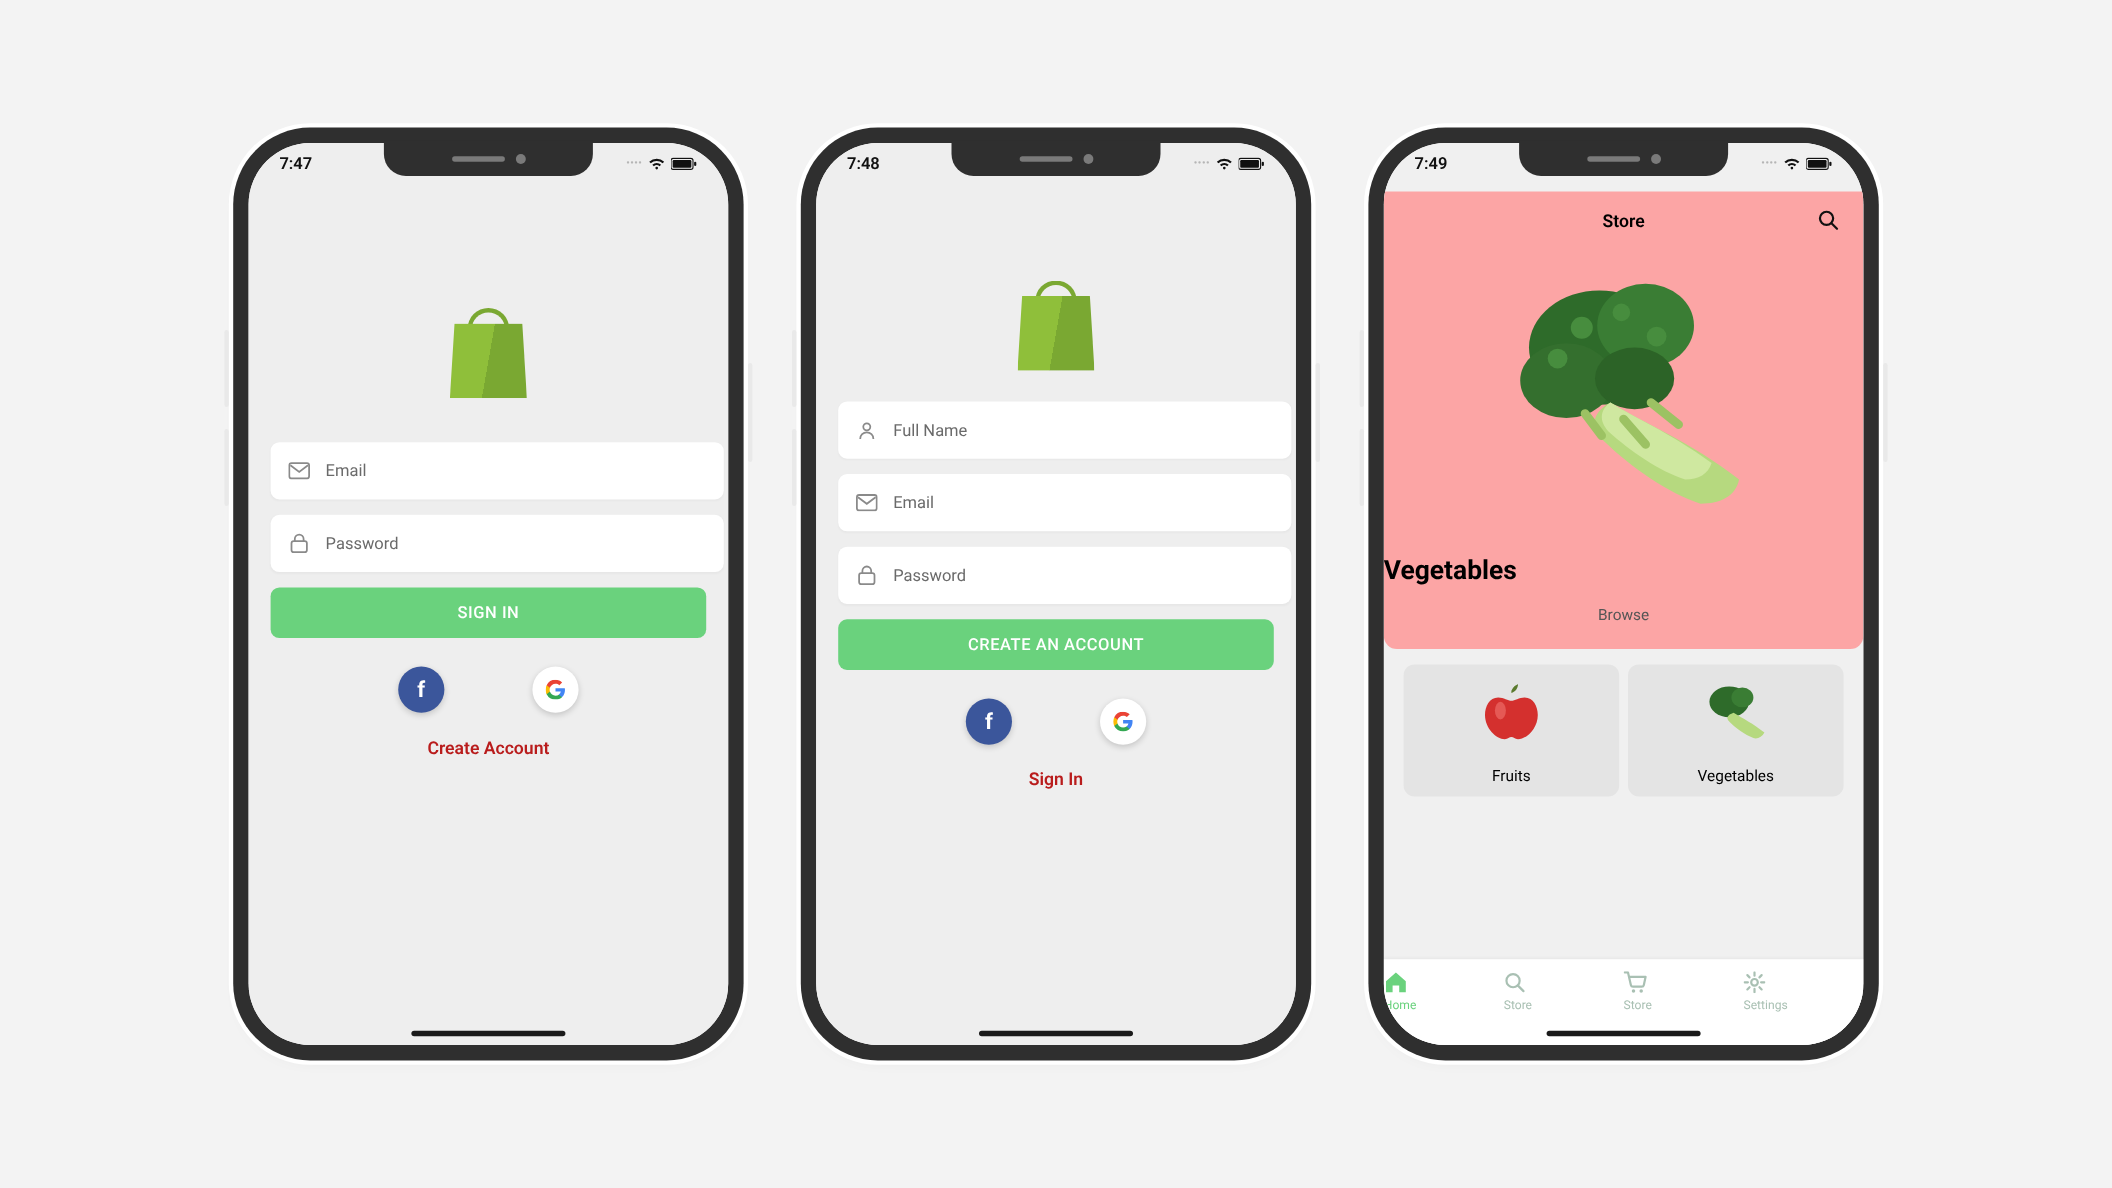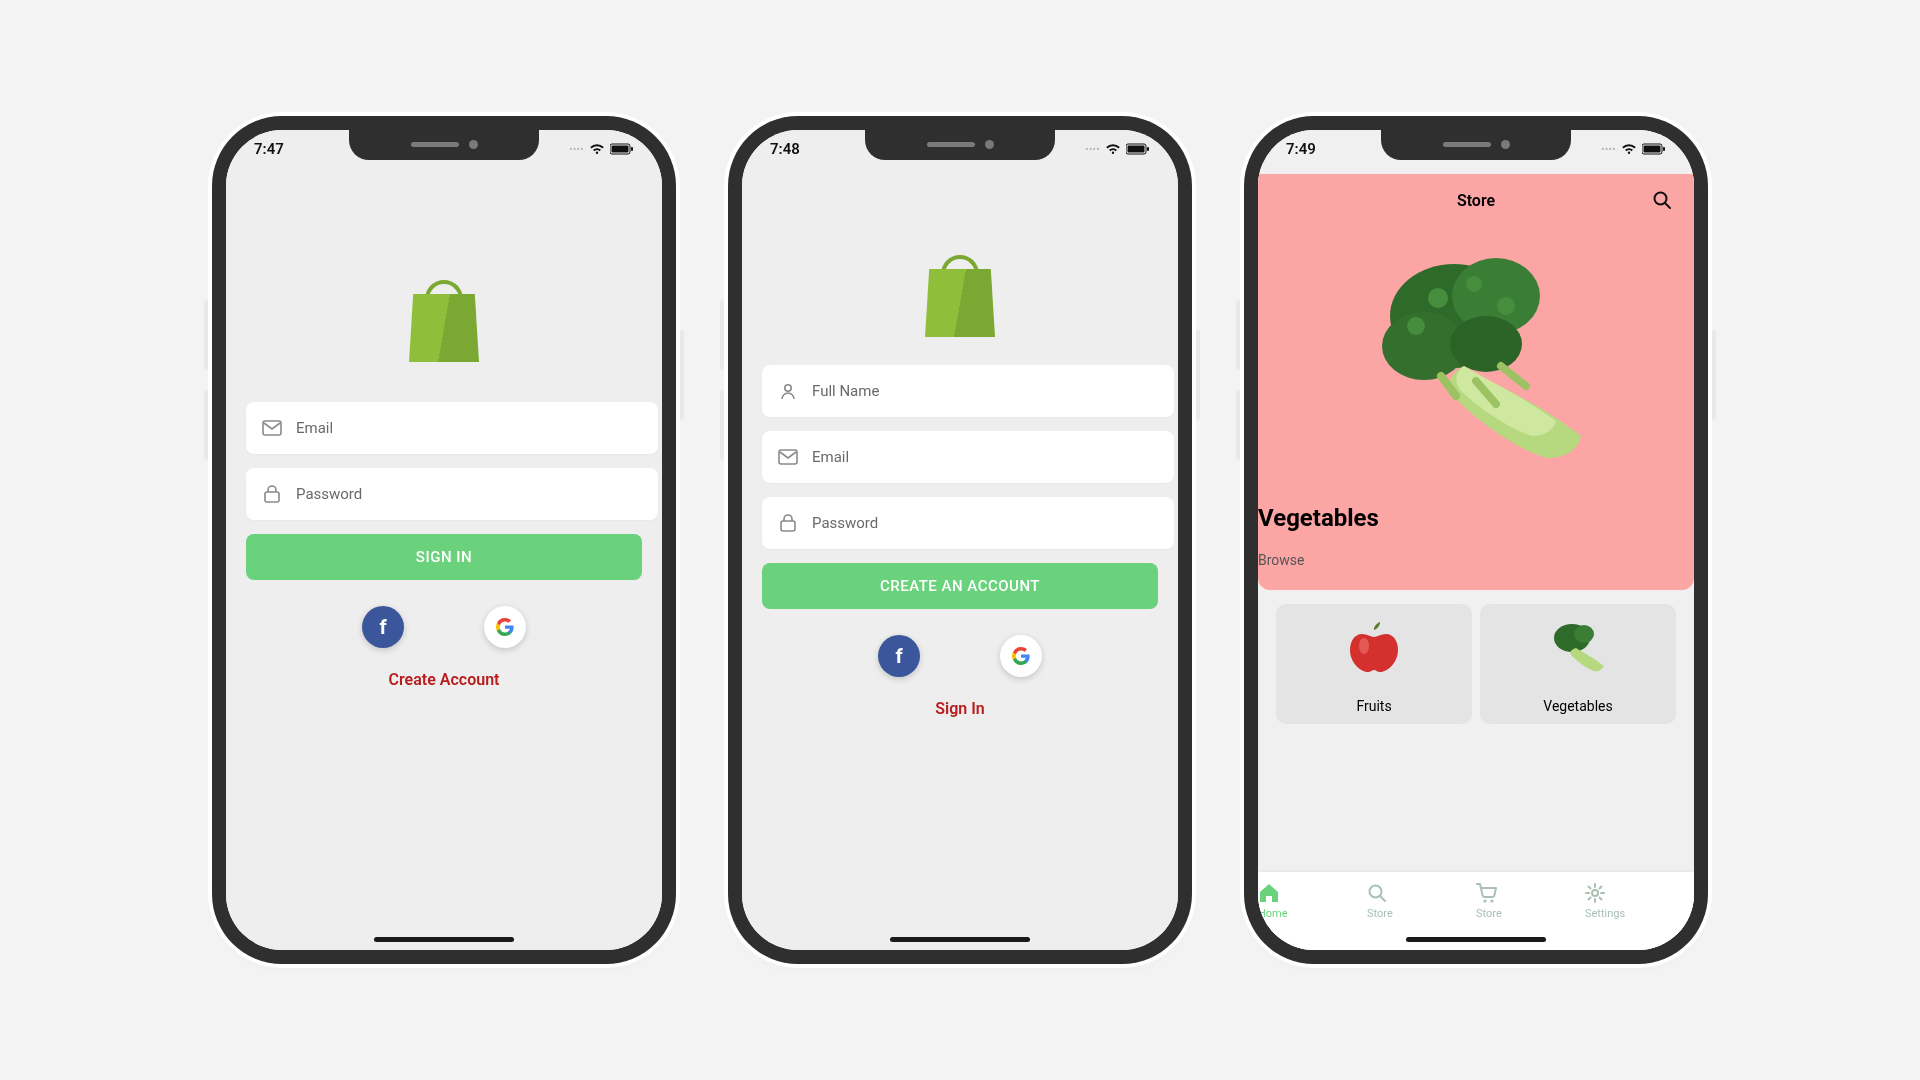--- a/index.html
+++ b/index.html
@@ -372,21 +372,21 @@
             <circle cx="128" cy="58" r="8" fill="#478d3e"></circle>
             <circle cx="160" cy="80" r="9" fill="#478d3e"></circle>
             <circle cx="70" cy="100" r="9" fill="#478d3e"></circle>
 
             <path d="M118 140 C150 160 190 175 235 210 C232 225 218 232 200 232 C170 222 138 200 112 175 C100 163 100 150 118 140 Z" fill="#b6d97f"></path>
             <path d="M118 140 C140 154 170 166 210 195 C207 205 198 210 186 210 C162 202 136 184 116 166 C108 157 108 147 118 140 Z" fill="#cfe8a0"></path>
             <path d="M95 150 L110 170 M130 155 L150 178 M155 140 L180 160" stroke="#9cc263" stroke-width="8" stroke-linecap="round"></path>
           </svg>
         </div>
         <h2>Vegetables</h2>
-        <div class="browse" style="text-align:left; margin-top:20px;">Browse</div>
+        <div class="browse" style="text-align:center; margin-top:20px;">Browse</div>
       </div>
 
       <div class="cat-row">
         <div class="cat">
           <div class="thumb">
             <svg viewBox="0 0 64 54" width="64" height="54">
               <path d="M32 8 C34 3 38 2 38 2 C38 6 35 9 32 10" fill="#5b7a2e"></path>
               <path d="M20 14 C12 14 8 22 8 30 C8 42 18 52 26 52 C29 52 30 50 32 50 C34 50 35 52 38 52 C46 52 56 42 56 30 C56 22 52 14 44 14 C39 14 35 17 32 17 C29 17 25 14 20 14 Z" fill="#d4302e"></path>
               <ellipse cx="22" cy="26" rx="5" ry="8" fill="#f0756f" opacity="0.6"></ellipse>
             </svg>

